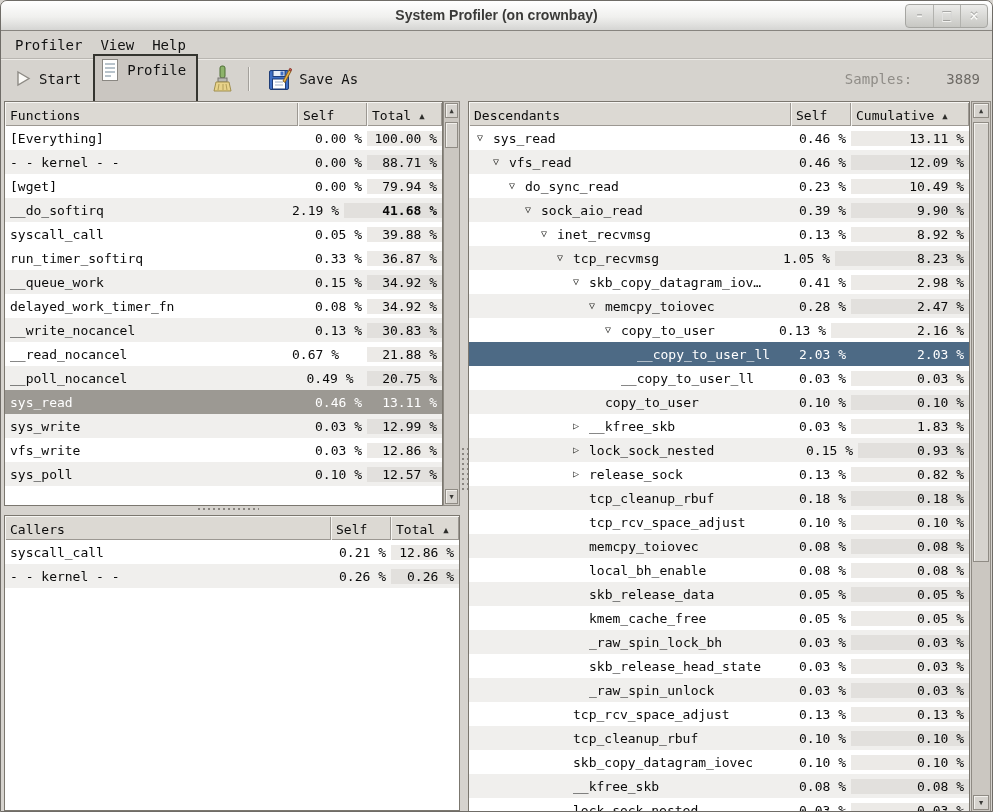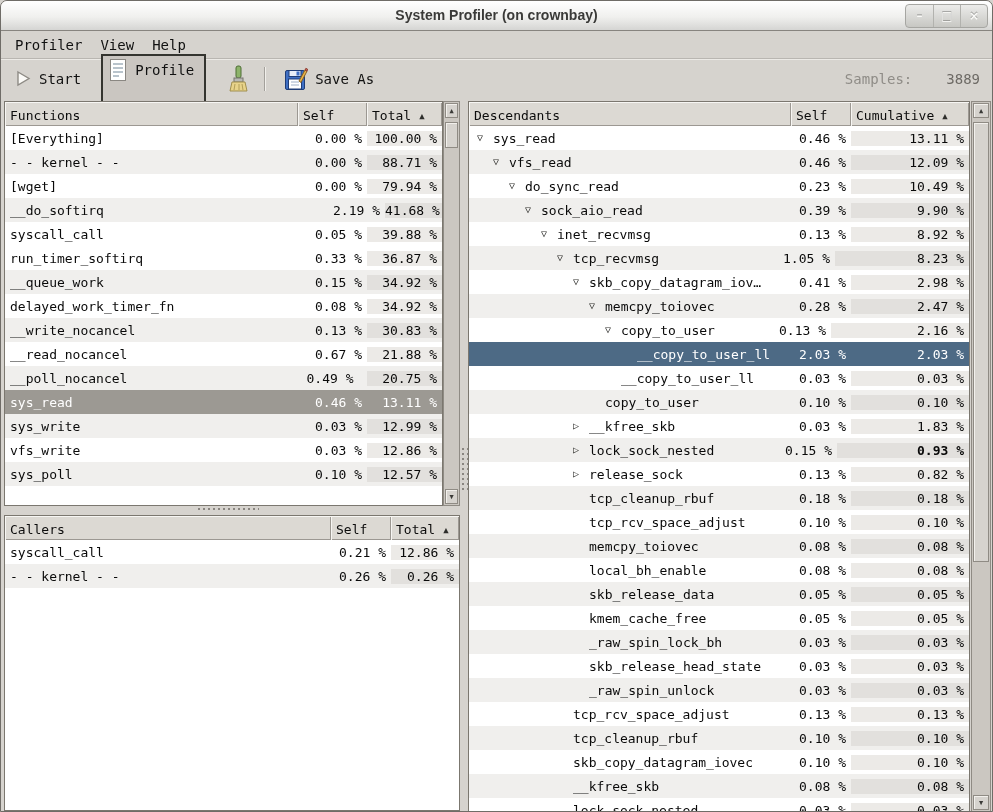--- a/index.html
+++ b/index.html
@@ -54,21 +54,21 @@
     height:40px; display:flex; align-items:center;
     border-top:1px solid #b9b6b1;
     box-shadow:inset 0 1px 0 #eceae6;
     padding:0 6px; font-size:14px; color:#111;
   }
   .tb-btn { display:flex; align-items:center; gap:7px; padding:4px 8px; }
   .tb-btn.pressed {
     border:2px solid #34342f;
     background:#cac6c1;
     padding:2px 10px 20px 5px;
-    margin:0 12px;
+    margin:0 4px;
   }
   .tb-sep {
     width:0; height:24px; margin:0 10px 0 6px;
     border-left:1px solid #a3a09b; border-right:1px solid #f1efeb;
   }
   .samples { margin-left:auto; display:flex; align-items:center; font-size:14px; padding-right:6px; }
   .samples .lbl { color:#8f8c87; margin-right:34px; }
   .samples .val { color:#6d6a65; }
   
   .pane {
@@ -225,21 +225,21 @@
             <span>[wget]</span>
           </div>
           <div class="cnum" style="width: 69px;">0.00 %</div>
           <div class="cnum sorted-col" style="width: 75px;">79.94 %</div>
         </div>
         <div class="trow stripe">
           <div class="cname">
             <span>__do_softirq</span>
           </div>
           <div class="cnum" style="width: 69px;">2.19 %</div>
-          <div class="cnum sorted-col" style="width: 57px;">41.68 %</div>
+          <div class="cnum sorted-col" style="width: 98px; font-weight: bold;">41.68 %</div>
         </div>
         <div class="trow">
           <div class="cname">
             <span>syscall_call</span>
           </div>
           <div class="cnum" style="width: 69px;">0.05 %</div>
           <div class="cnum sorted-col" style="width: 75px;">39.88 %</div>
         </div>
         <div class="trow">
           <div class="cname">
@@ -267,21 +267,21 @@
             <span>__write_nocancel</span>
           </div>
           <div class="cnum" style="width: 69px;">0.13 %</div>
           <div class="cnum sorted-col" style="width: 75px;">30.83 %</div>
         </div>
         <div class="trow">
           <div class="cname">
             <span>__read_nocancel</span>
           </div>
           <div class="cnum" style="width: 69px;">0.67 %</div>
-          <div class="cnum sorted-col" style="width: 75px;">21.88 %</div>
+          <div class="cnum sorted-col" style="width: 75px; margin-left: 23px;">21.88 %</div>
         </div>
         <div class="trow stripe">
           <div class="cname">
             <span>__poll_nocancel</span>
           </div>
           <div class="cnum" style="width: 69px; text-align: center;">0.49 %</div>
           <div class="cnum sorted-col" style="width: 75px;">20.75 %</div>
         </div>
         <div class="trow sel-unfocused" style="background: rgb(156, 153, 147);">
           <div class="cname">
@@ -482,21 +482,21 @@
           <div class="cnum" style="width: 60px;">0.03 %</div>
           <div class="cnum sorted-col" style="width: 118px;">1.83 %</div>
         </div>
         <div class="trow stripe">
           <div class="cname">
             <span class="indent" style="width: 99px;"></span>
             <span class="exp">▷</span>
             <span>lock_sock_nested</span>
           </div>
           <div class="cnum" style="width: 60px;">0.15 %</div>
-          <div class="cnum sorted-col" style="width: 132px; font-weight: bold;">0.93 %</div>
+          <div class="cnum sorted-col" style="width: 111px;">0.93 %</div>
         </div>
         <div class="trow">
           <div class="cname">
             <span class="indent" style="width: 99px;"></span>
             <span class="exp">▷</span>
             <span>release_sock</span>
           </div>
           <div class="cnum" style="width: 60px;">0.13 %</div>
           <div class="cnum sorted-col" style="width: 118px;">0.82 %</div>
         </div>

